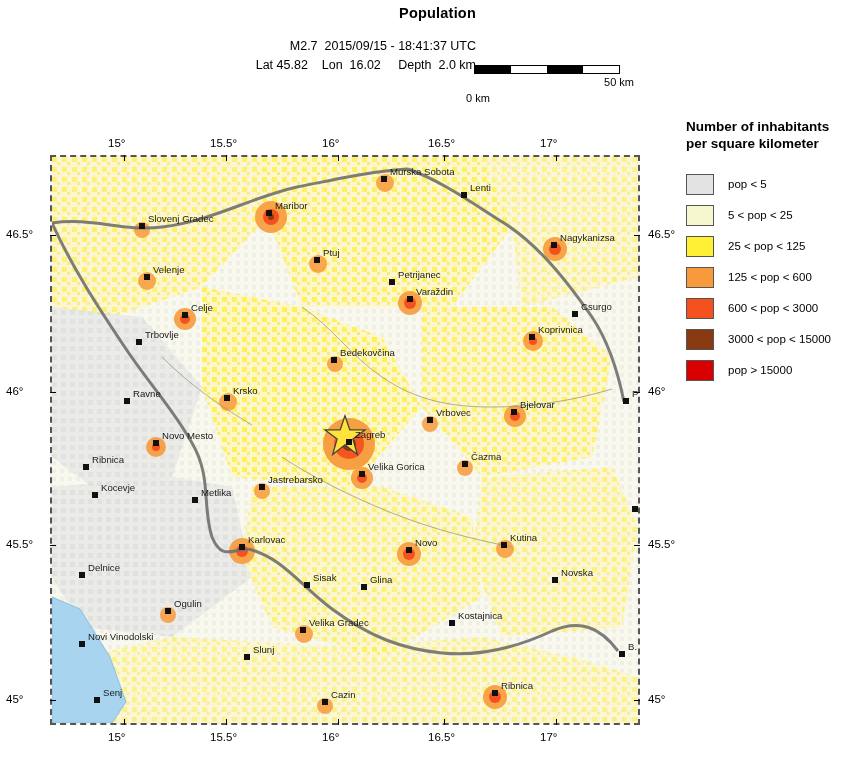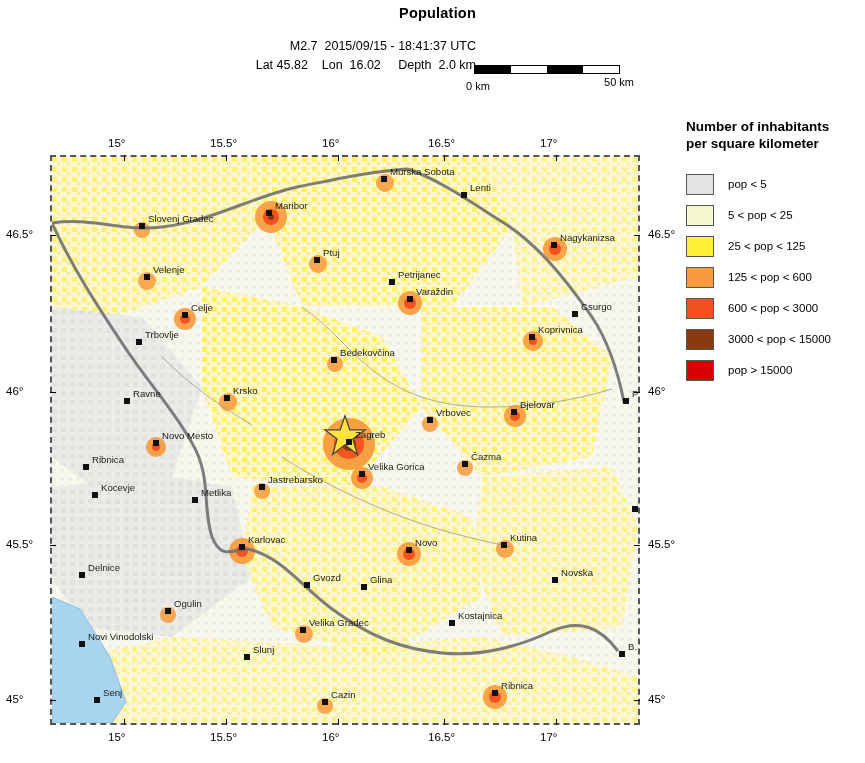--- a/index.html
+++ b/index.html
@@ -53,21 +53,21 @@
   }
   .sb-seg { flex: 1 1 0; }
   .sb-dark { background: #000; }
   .sb-light { background: #fff; }
   #scalebar-labels {
     position: relative;
     height: 14px;
     margin-top: 2px;
     font-size: 11px;
   }
-  #sb-left { position: absolute; left: -8px; top: 4px; }
+  #sb-left { position: absolute; left: -8px; top: 16px; }
   #sb-right { position: absolute; right: -14px; top: 0; }
 
   
   #legend {
     position: absolute;
     left: 686px;
     top: 118px;
     width: 180px;
   }
   #legend-title {
@@ -447,21 +447,21 @@
         <div class="city" style="left: 30px; top: 418px;">
           <div class="city-dot"></div>
           <div class="city-name">Delnice</div>
         </div>
         <div class="city" style="left: 503px; top: 423px;">
           <div class="city-dot"></div>
           <div class="city-name">Novska</div>
         </div>
         <div class="city" style="left: 255px; top: 428px;">
           <div class="city-dot"></div>
-          <div class="city-name">Gvozd</div>
+          <div class="city-name">Sisak</div>
         </div>
         <div class="city" style="left: 312px; top: 430px;">
           <div class="city-dot"></div>
           <div class="city-name">Glina</div>
         </div>
         <div class="city" style="left: 116px; top: 454px;">
           <div class="city-dot"></div>
           <div class="city-name">Ogulin</div>
         </div>
         <div class="city" style="left: 400px; top: 466px;">

